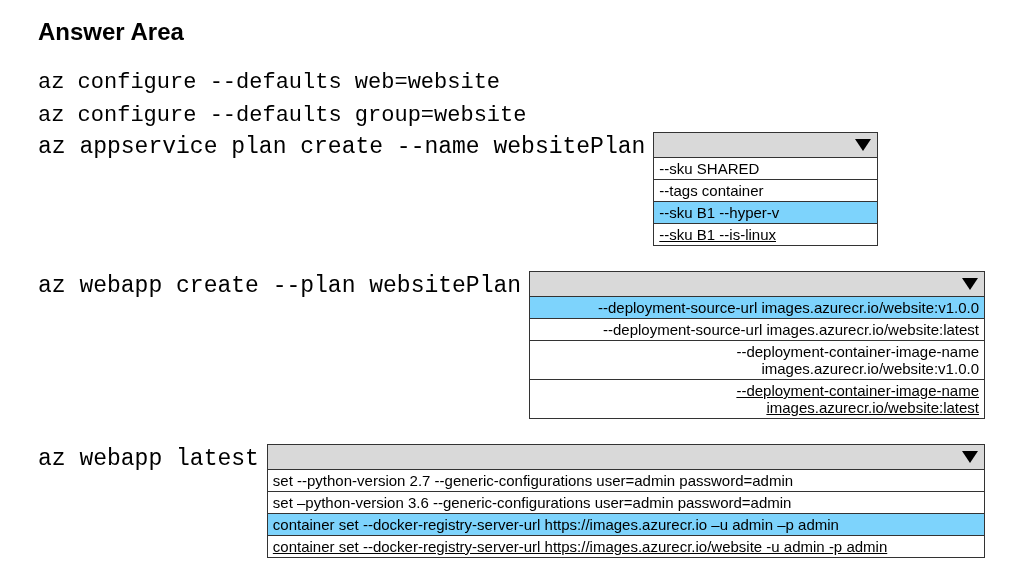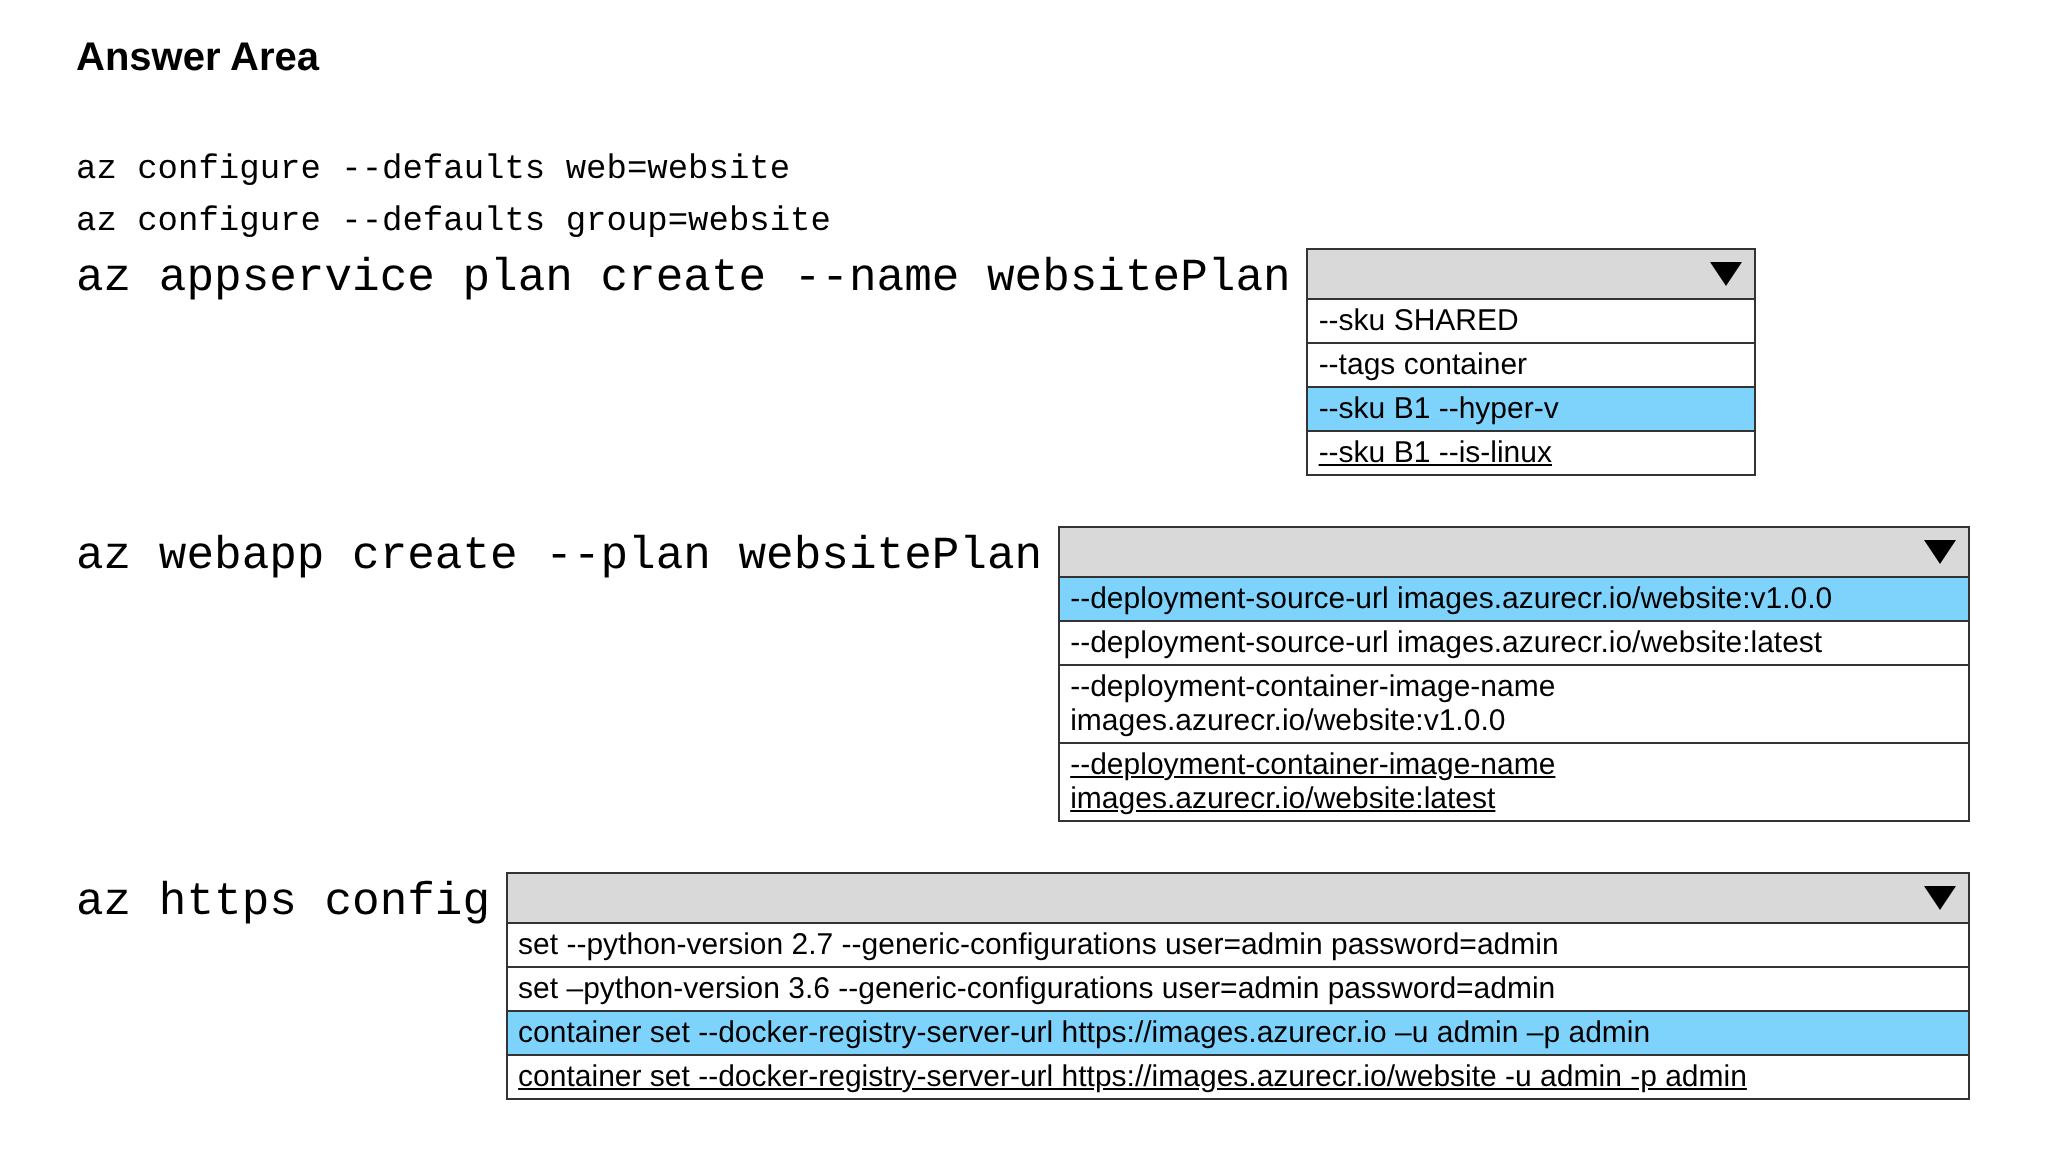--- a/index.html
+++ b/index.html
@@ -3,26 +3,26 @@
   <meta charset="utf-8">
   <style>
     body {
       font-family: Arial, sans-serif;
       background: white;
       padding: 10px 30px;
       font-size: 16px;
     }
     .title {
       font-weight: bold;
-      font-size: 20px;
-      margin-bottom: 32px;
+      font-size: 24px;
+      margin-bottom: 20px;
     }
     .code-line {
       font-family: "Courier New", monospace;
-      font-size: 17px;
+      font-size: 22px;
       line-height: 1.5;
       white-space: nowrap;
     }
     .cmd-row {
       display: flex;
       align-items: flex-start;
       margin-bottom: 10px;
     }
     .cmd-prefix {
       font-family: "Courier New", monospace;
@@ -72,21 +72,21 @@
       background: white;
     }
     .dropdown-option:last-child {
       border-bottom: none;
       text-decoration: underline;
     }
     .dropdown-option.selected {
       background: #7dd3fc;
     }
     .d1 { width: 225px; }
-    .d2 { width: 638px; }
+    .d2 { width: 638px; text-align: right; }
     .d3 { width: 770px; }
     .block { margin-bottom: 25px; }
   </style>
 </head>
 <body>
 
 <div class="title">Answer Area</div>
 
 <div class="block">
   <div class="code-line">az configure --defaults web=website</div>
@@ -123,21 +123,21 @@
           <div class="dropdown-option">--deployment-source-url images.azurecr.io/website:latest</div>
           <div class="dropdown-option">--deployment-container-image-name images.azurecr.io/website:v1.0.0</div>
           <div class="dropdown-option">--deployment-container-image-name images.azurecr.io/website:latest</div>
         </div>
     </div>
   </div>
 </div>
 
 <div class="block">
   <div class="cmd-row">
-    <div class="cmd-prefix">az https config</div>
+    <div class="cmd-prefix">az webapp latest</div>
     <div class="dropdown-block d3">
       <div class="dropdown-header">
         <div class="dropdown-arrow-btn">
             <div class="dropdown-arrow"></div>
           </div>
       </div>
       <div class="dropdown-options">
           <div class="dropdown-option">set --python-version 2.7 --generic-configurations user=admin password=admin</div>
           <div class="dropdown-option">set –python-version 3.6 --generic-configurations user=admin password=admin</div>
           <div class="dropdown-option selected">container set --docker-registry-server-url https://images.azurecr.io –u admin –p admin</div>

